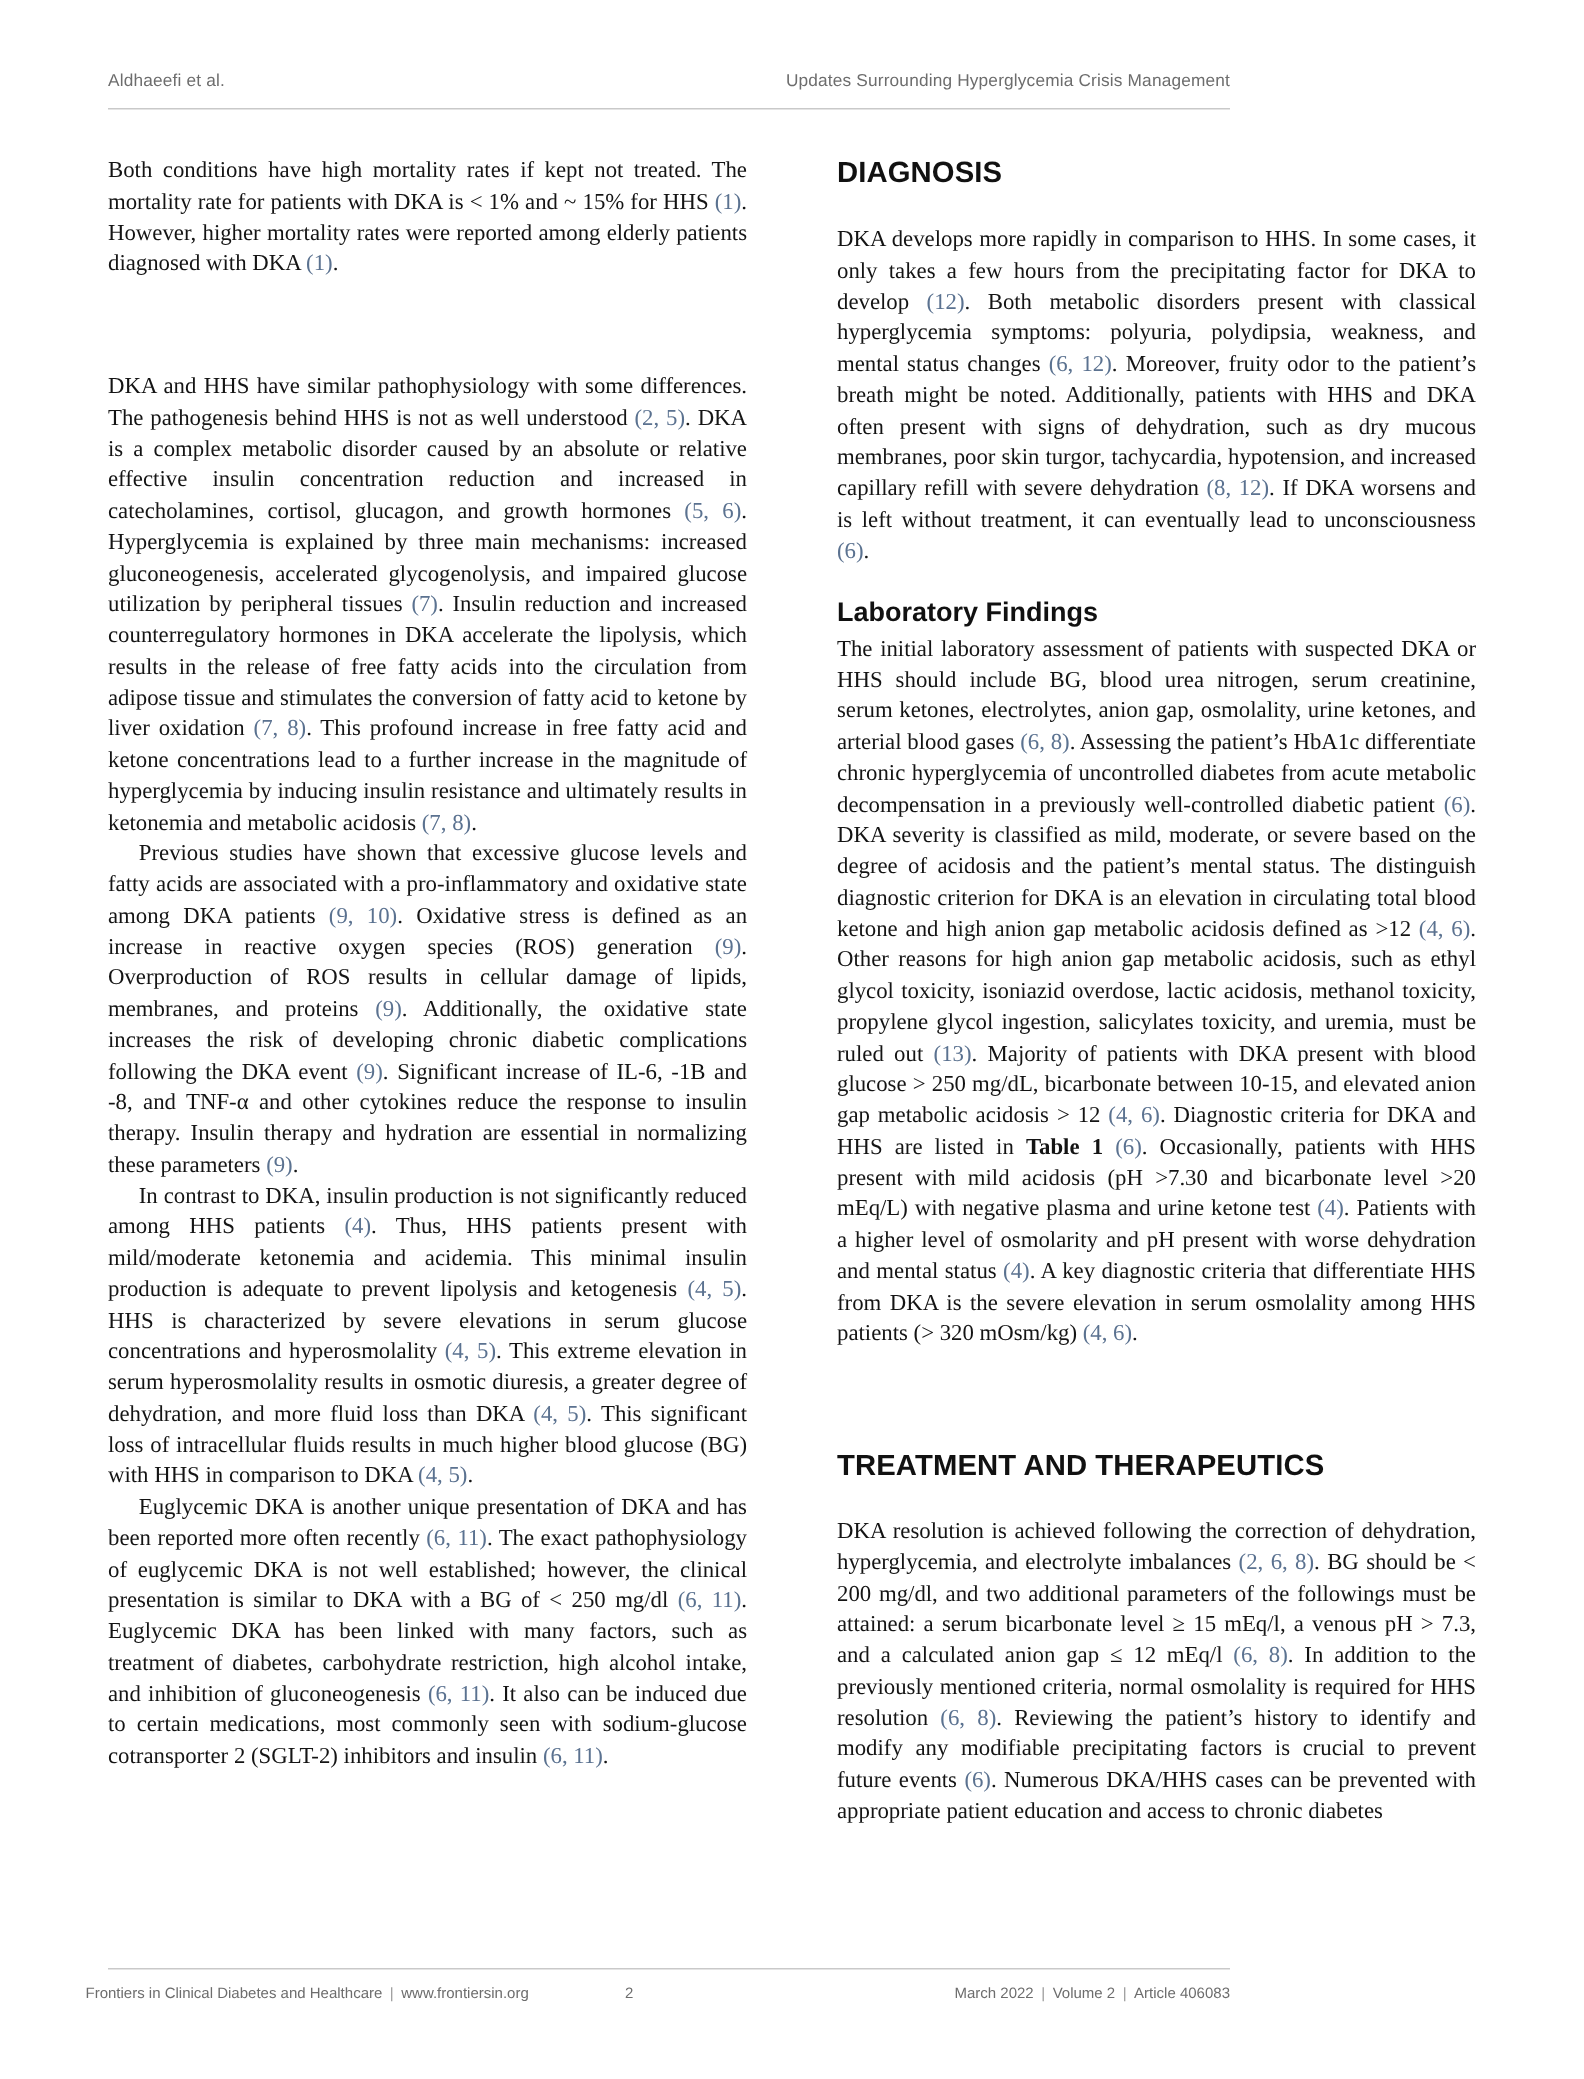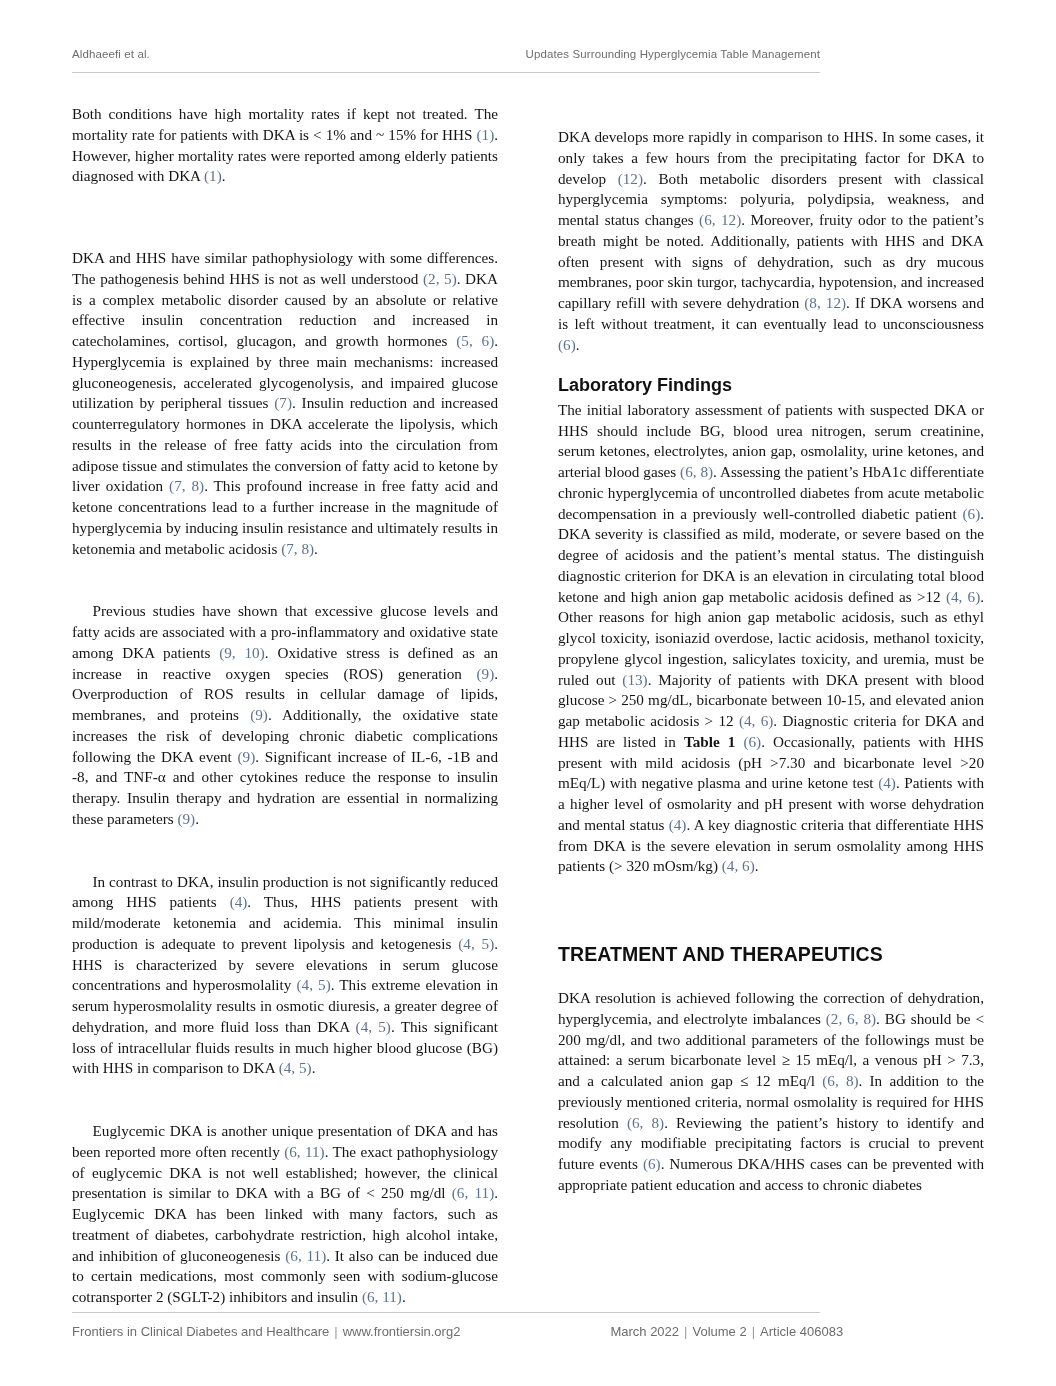--- a/index.html
+++ b/index.html
@@ -66,21 +66,20 @@
     margin: 0;
     font-size: 15.2px;
     line-height: 1.365;
     text-align: justify;
     text-justify: inter-word;
     hyphens: none;
     color: #141414;
   }
   p.indent {
     text-indent: 1.35em;
-    margin-top: 42px;
   }
   h1.sec {
     font-family: "Liberation Sans", "DejaVu Sans", sans-serif;
     font-size: 19.5px;
     font-weight: bold;
     letter-spacing: 0.004em;
     color: #111111;
     margin: 0;
     line-height: 1.18;
   }
@@ -111,42 +110,42 @@
   
   .footer-rule {
     position: absolute;
     left: 72px;
     right: 72px;
     top: 1312px;
     border-bottom: 1px solid #c9c9c9;
   }
   .footer {
     position: absolute;
-    left: 72px;
+    left: 57px;
     right: 72px;
     top: 1324px;
     font-family: "Liberation Sans", "DejaVu Sans", sans-serif;
-    font-size: 13px;
+    font-size: 10px;
     color: #6d6d6d;
     display: flex;
     align-items: center;
   }
   .footer-left  { flex: 0 0 auto; }
   .footer-mid   { flex: 1 1 auto; text-align: center; padding-right: 150px; }
   .footer-right { flex: 0 0 auto; }
   .sep { padding: 0 5px; color: #9a9a9a; }
 </style>
 </head>
 <body>
 
 <div class="page">
 
   <div class="runhead">
     <span>Aldhaeefi et al.</span>
-    <span>Updates Surrounding Hyperglycemia Table Management</span>
+    <span>Updates Surrounding Hyperglycemia Crisis Management</span>
   </div>
   <div class="runhead-rule"></div>
 
   <div class="columns">
 
     <div class="col">
 
       <p><span>Both conditions have high mortality rates if kept not treated. The mortality rate for patients with DKA is &lt; 1% and ~ 15% for HHS </span><span class="cite">(1)</span><span>. However, higher mortality rates were reported among elderly patients diagnosed with DKA </span><span class="cite">(1)</span><span>.</span></p>
 
       <div class="gap-sec-before"></div>
@@ -157,20 +156,21 @@
       <p class="indent"><span>Previous studies have shown that excessive glucose levels and fatty acids are associated with a pro-inflammatory and oxidative state among DKA patients </span><span class="cite">(9, 10)</span><span>. Oxidative stress is defined as an increase in reactive oxygen species (ROS) generation </span><span class="cite">(9)</span><span>. Overproduction of ROS results in cellular damage of lipids, membranes, and proteins </span><span class="cite">(9)</span><span>. Additionally, the oxidative state increases the risk of developing chronic diabetic complications following the DKA event </span><span class="cite">(9)</span><span>. Significant increase of IL-6, -1B and -8, and TNF-α and other cytokines reduce the response to insulin therapy. Insulin therapy and hydration are essential in normalizing these parameters </span><span class="cite">(9)</span><span>.</span></p>
 
       <p class="indent"><span>In contrast to DKA, insulin production is not significantly reduced among HHS patients </span><span class="cite">(4)</span><span>. Thus, HHS patients present with mild/moderate ketonemia and acidemia. This minimal insulin production is adequate to prevent lipolysis and ketogenesis </span><span class="cite">(4, 5)</span><span>. HHS is characterized by severe elevations in serum glucose concentrations and hyperosmolality </span><span class="cite">(4, 5)</span><span>. This extreme elevation in serum hyperosmolality results in osmotic diuresis, a greater degree of dehydration, and more fluid loss than DKA </span><span class="cite">(4, 5)</span><span>. This significant loss of intracellular fluids results in much higher blood glucose (BG) with HHS in comparison to DKA </span><span class="cite">(4, 5)</span><span>.</span></p>
 
       <p class="indent"><span>Euglycemic DKA is another unique presentation of DKA and has been reported more often recently </span><span class="cite">(6, 11)</span><span>. The exact pathophysiology of euglycemic DKA is not well established; however, the clinical presentation is similar to DKA with a BG of &lt; 250 mg/dl </span><span class="cite">(6, 11)</span><span>. Euglycemic DKA has been linked with many factors, such as treatment of diabetes, carbohydrate restriction, high alcohol intake, and inhibition of gluconeogenesis </span><span class="cite">(6, 11)</span><span>. It also can be induced due to certain medications, most commonly seen with sodium-glucose cotransporter 2 (SGLT-2) inhibitors and insulin </span><span class="cite">(6, 11)</span><span>.</span></p>
 
     </div>
 
     <div class="col">
 
+      <h1 class="sec">DIAGNOSIS</h1>
       <div class="gap-sub-before"></div>
       <div class="gap-sub-after"></div>
 
       <p><span>DKA develops more rapidly in comparison to HHS. In some cases, it only takes a few hours from the precipitating factor for DKA to develop </span><span class="cite">(12)</span><span>. Both metabolic disorders present with classical hyperglycemia symptoms: polyuria, polydipsia, weakness, and mental status changes </span><span class="cite">(6, 12)</span><span>. Moreover, fruity odor to the patient’s breath might be noted. Additionally, patients with HHS and DKA often present with signs of dehydration, such as dry mucous membranes, poor skin turgor, tachycardia, hypotension, and increased capillary refill with severe dehydration </span><span class="cite">(8, 12)</span><span>. If DKA worsens and is left without treatment, it can eventually lead to unconsciousness </span><span class="cite">(6)</span><span>.</span></p>
 
       <div class="gap-sub-before"></div>
       <h2 class="sub">Laboratory Findings</h2>
       <div class="gap-sub-after"></div>
 
       <p><span>The initial laboratory assessment of patients with suspected DKA or HHS should include BG, blood urea nitrogen, serum creatinine, serum ketones, electrolytes, anion gap, osmolality, urine ketones, and arterial blood gases </span><span class="cite">(6, 8)</span><span>. Assessing the patient’s HbA1c differentiate chronic hyperglycemia of uncontrolled diabetes from acute metabolic decompensation in a previously well-controlled diabetic patient </span><span class="cite">(6)</span><span>. DKA severity is classified as mild, moderate, or severe based on the degree of acidosis and the patient’s mental status. The distinguish diagnostic criterion for DKA is an elevation in circulating total blood ketone and high anion gap metabolic acidosis defined as &gt;12 </span><span class="cite">(4, 6)</span><span>. Other reasons for high anion gap metabolic acidosis, such as ethyl glycol toxicity, isoniazid overdose, lactic acidosis, methanol toxicity, propylene glycol ingestion, salicylates toxicity, and uremia, must be ruled out </span><span class="cite">(13)</span><span>. Majority of patients with DKA present with blood glucose &gt; 250 mg/dL, bicarbonate between 10-15, and elevated anion gap metabolic acidosis &gt; 12 </span><span class="cite">(4, 6)</span><span>. Diagnostic criteria for DKA and HHS are listed in </span><span class="bold">Table 1</span><span> </span><span class="cite">(6)</span><span>. Occasionally, patients with HHS present with mild acidosis (pH &gt;7.30 and bicarbonate level &gt;20 mEq/L) with negative plasma and urine ketone test </span><span class="cite">(4)</span><span>. Patients with a higher level of osmolarity and pH present with worse dehydration and mental status </span><span class="cite">(4)</span><span>. A key diagnostic criteria that differentiate HHS from DKA is the severe elevation in serum osmolality among HHS patients (&gt; 320 mOsm/kg) </span><span class="cite">(4, 6)</span><span>.</span></p>

